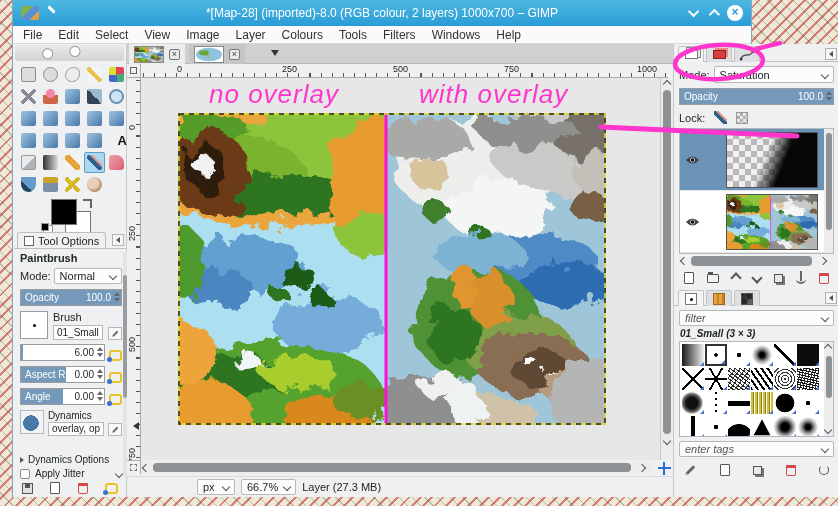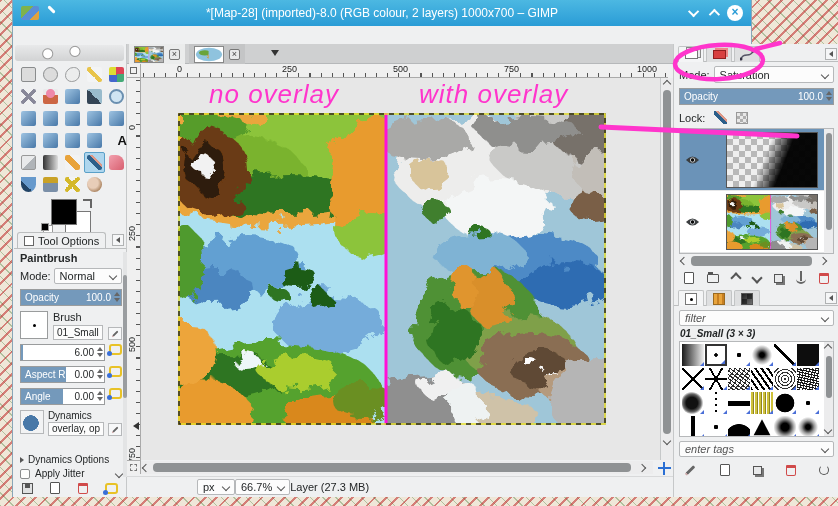--- a/index.html
+++ b/index.html
@@ -132,21 +132,21 @@
   .to-mode { display:flex; align-items:center; gap:3px; margin-bottom:5px; }
   .to-mode .combo { flex:1; height:16px; font-size:11px; }
   .slider { position:relative; height:17px; border:1px solid #9a9c9d; background:#fff;
     display:flex; align-items:center; font-size:10px; overflow:hidden; margin-bottom:5px; }
   .slider .fill { position:absolute; left:0; top:0; bottom:0; background:#7499bb; }
   .slider .lab { position:relative; margin-left:4px; }
   .slider .val { position:relative; margin-left:auto; margin-right:10px; }
   .slider .spin { position:absolute; right:1px; top:2px; }
   .slider.full .lab, .slider.full .val { color:#fff; }
   .slider.half .lab { color:#fff; }
-  .srow { display:flex; align-items:flex-start; gap:4px; margin-bottom:5px; }
+  .srow { display:flex; align-items:flex-end; gap:4px; margin-bottom:5px; }
   .srow .slider { flex:1; margin-bottom:0; }
   .brush-row { display:flex; gap:5px; margin-bottom:4px; }
   .brush-preview { width:28px; height:28px; background:#fff; border:1px solid #9a9c9d; position:relative; }
   .brush-preview::after { content:""; position:absolute; left:12px; top:12px; width:3px; height:3px;
     background:#000; border-radius:50%; }
   .brush-col { flex:1; font-size:11px; }
   .brush-name { height:15px; border:1px solid #b6b8ba; background:#fcfcfc; font-size:10px;
     padding:1px 3px; margin-top:2px; }
   .edit-btn { width:14px; height:13px; border:1px solid #b6b8ba; background:#f7f8f9;
     display:flex; align-items:center; justify-content:center; align-self:flex-end; }
@@ -223,21 +223,21 @@
     background:#8f9294; border-radius:4px; }
   .hscroll .c-l { left:2px; top:4px; transform:rotate(135deg); }
   .hscroll .c-r { right:8px; top:4px; transform:rotate(-45deg); }
   .navbtn { position:absolute; right:0; top:416px; width:18px; height:16px; display:flex;
     align-items:center; justify-content:center; }
   .navcross { position:relative; width:13px; height:13px; }
   .navcross::before { content:""; position:absolute; left:5.5px; top:0; width:2px; height:13px; background:#2a6fd4; }
   .navcross::after { content:""; position:absolute; top:5.5px; left:0; height:2px; width:13px; background:#2a6fd4; }
 
   .statusbar { position:absolute; left:0; bottom:0; width:100%; height:21px; background:#eff0f1;
-    border-top:1px solid #d8d9da; display:flex; align-items:center; gap:0; padding-left:70px; font-size:11px; }
+    border-top:1px solid #d8d9da; display:flex; align-items:center; gap:6px; padding-left:70px; font-size:11px; }
   .statusbar .combo { height:16px; min-width:38px; font-size:11px; gap:6px; }
 
   
   .right-dock { position:absolute; left:660px; top:44px; width:166px; height:453px;
     border-left:1px solid #c6c8c9; background:#eff0f1; }
   .dock-tabs { position:relative; height:18px; border-bottom:1px solid #bcbebf; display:flex;
     gap:2px; padding:2px 2px 0 4px; }
   .dtab { width:26px; height:16px; background:#dedfe0; border:1px solid #c2c4c5; border-bottom:none;
     border-radius:2px 2px 0 0; display:flex; align-items:center; justify-content:center; }
   .dtab.active { background:#f4f5f6; }
@@ -429,20 +429,34 @@
         <div class="pin-ico"></div>
       </div>
       <div class="title">*[Map-28] (imported)-8.0 (RGB colour, 2 layers) 1000x700 – GIMP</div>
       <div class="tb-right">
         <div class="winchev down"></div>
         <div class="winchev up"></div>
         <div class="winclose">×</div>
       </div>
     </div>
 
+    <div class="menubar">
+
+    <span>File</span>
+        <span>Edit</span>
+        <span>Select</span>
+        <span>View</span>
+        <span>Image</span>
+        <span>Layer</span>
+        <span>Colours</span>
+        <span>Tools</span>
+        <span>Filters</span>
+        <span>Windows</span>
+        <span>Help</span>
+      </div>
 
     <div class="left-dock">
       <div class="wilber-strip"></div>
       <div class="toolgrid">
 
           <div class="tool v-sel">
             <b></b>
             <span></span>
           </div>
 

